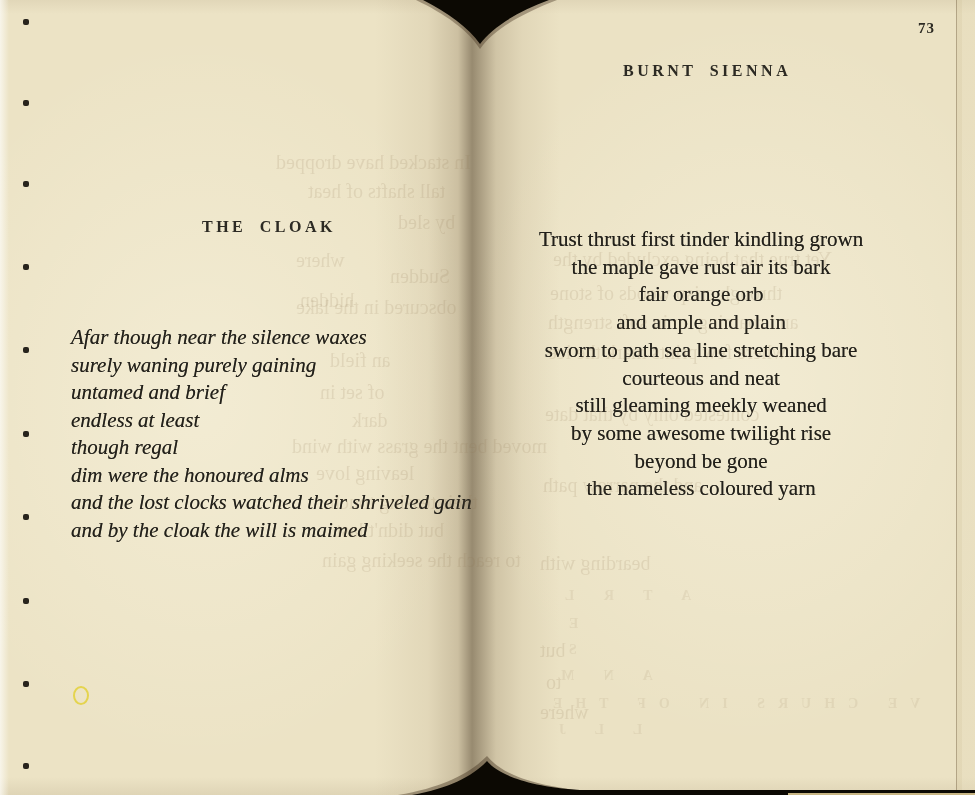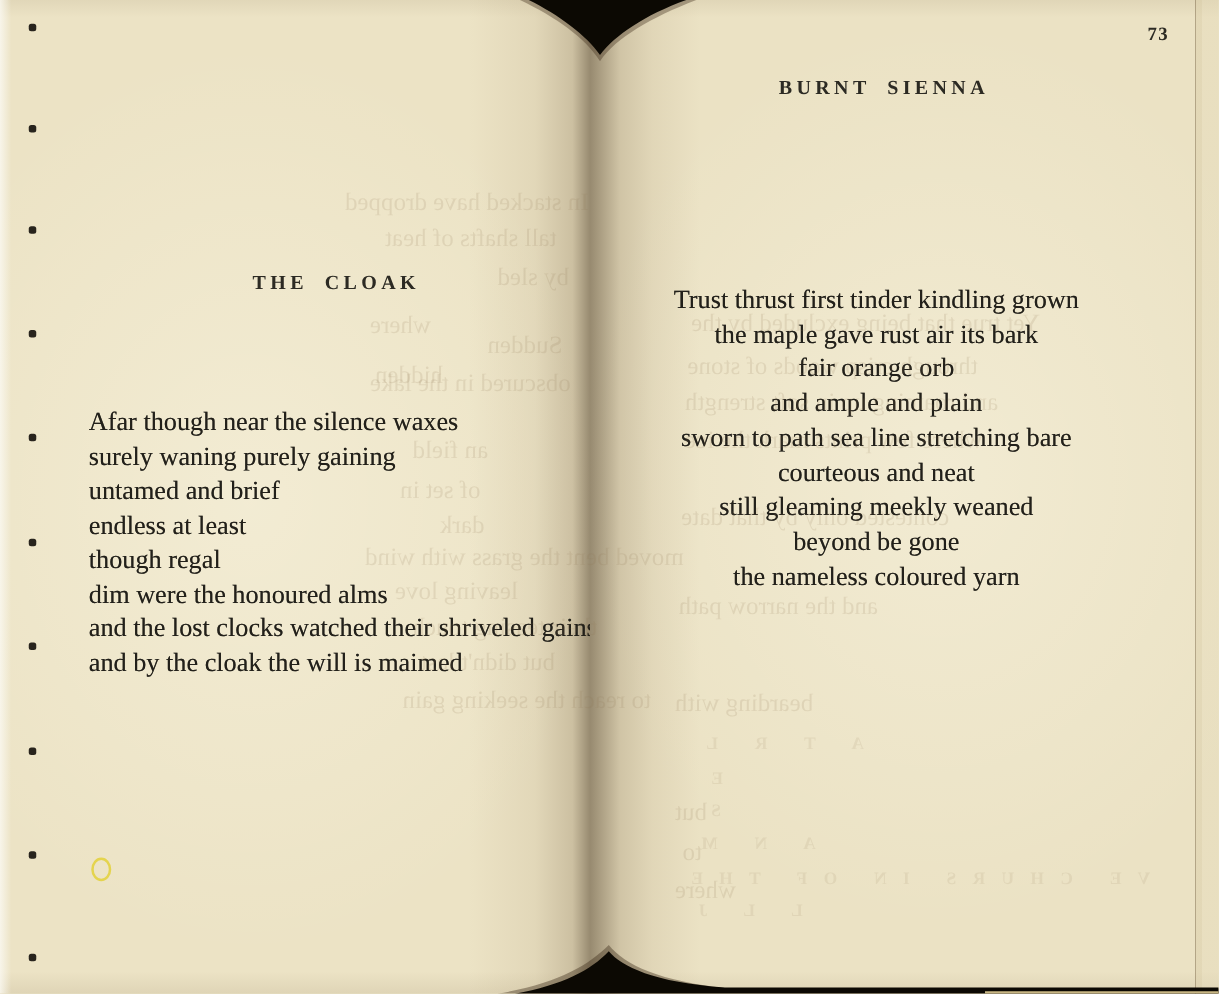--- a/index.html
+++ b/index.html
@@ -36,21 +36,21 @@
     position:absolute;font-weight:bold;font-size:16px;color:#2c2a23;
     letter-spacing:3.5px;word-spacing:6px;white-space:nowrap;text-align:right;
   }
   #left-title{left:202px;top:218px;}
   #right-title{left:623px;top:62px;}
   .page-number{
     position:absolute;left:918px;top:20px;font-weight:bold;font-size:15px;color:#2c2a23;letter-spacing:1px;
   }
   .poem{position:absolute;font-size:21px;color:#22201a;white-space:nowrap;
         text-shadow:0 0 0.4px rgba(34,32,26,0.6);}
-  #left-poem{left:71px;top:324px;line-height:27.5px;}
+  #left-poem{left:71px;top:324px;line-height:27.5px;font-style:italic;}
   #right-poem{left:539px;top:226px;line-height:27.7px;text-align:center;}
   .poem-line{height:auto;}
 
   .ghost{
     position:absolute;transform:scaleX(-1);font-size:20px;line-height:20px;
     color:#8d7452;opacity:0.15;white-space:nowrap;pointer-events:none;
   }
   .ghost-caps{font-size:14px;letter-spacing:13px;opacity:0.11;font-weight:bold;}
 
   .dot{position:absolute;left:23px;width:6px;height:6px;border-radius:2px;background:#17140e;opacity:0.92;}
@@ -86,20 +86,21 @@
   <div class="page-number">73</div>
   <div id="right-title" class="poem-title">BURNT SIENNA</div>
   <div id="right-poem" class="poem">
     <div class="poem-line">Trust thrust first tinder kindling grown</div>
     <div class="poem-line">the maple gave rust air its bark</div>
     <div class="poem-line">fair orange orb</div>
     <div class="poem-line">and ample and plain</div>
     <div class="poem-line">sworn to path sea line stretching bare</div>
     <div class="poem-line">courteous and neat</div>
     <div class="poem-line">still gleaming meekly weaned</div>
+    <div class="poem-line">by some awesome twilight rise</div>
     <div class="poem-line">beyond be gone</div>
     <div class="poem-line">the nameless coloured yarn</div>
   </div>
 
   <div class="right-edge"></div>
   <div id="yellow-mark" style="left: 73px; top: 686px;"></div>
 
   <svg id="wedges" width="975" height="795" viewBox="0 0 975 795">
     <path d="M416,0 C445,14 468,30 480,49 C493,30 521,14 557,0 Z" fill="rgba(62,46,26,0.38)"></path>
     <path d="M423,0 C447,12 469,28 480,44 C492,28 516,12 549,0 Z" fill="#0c0903"></path>

